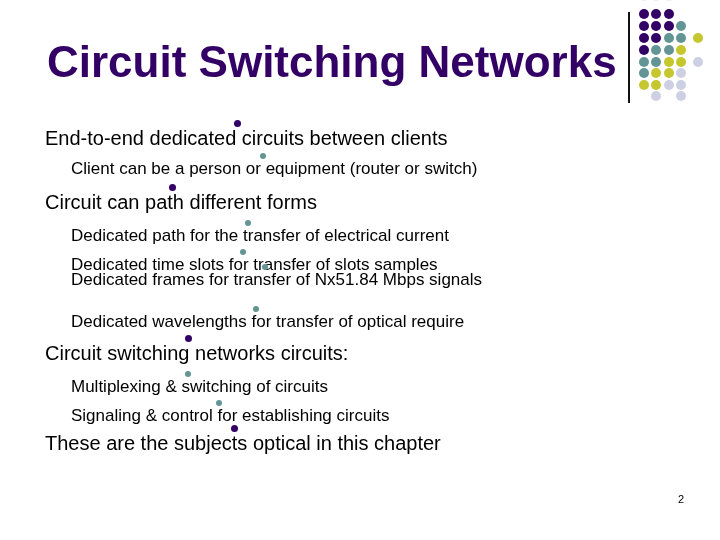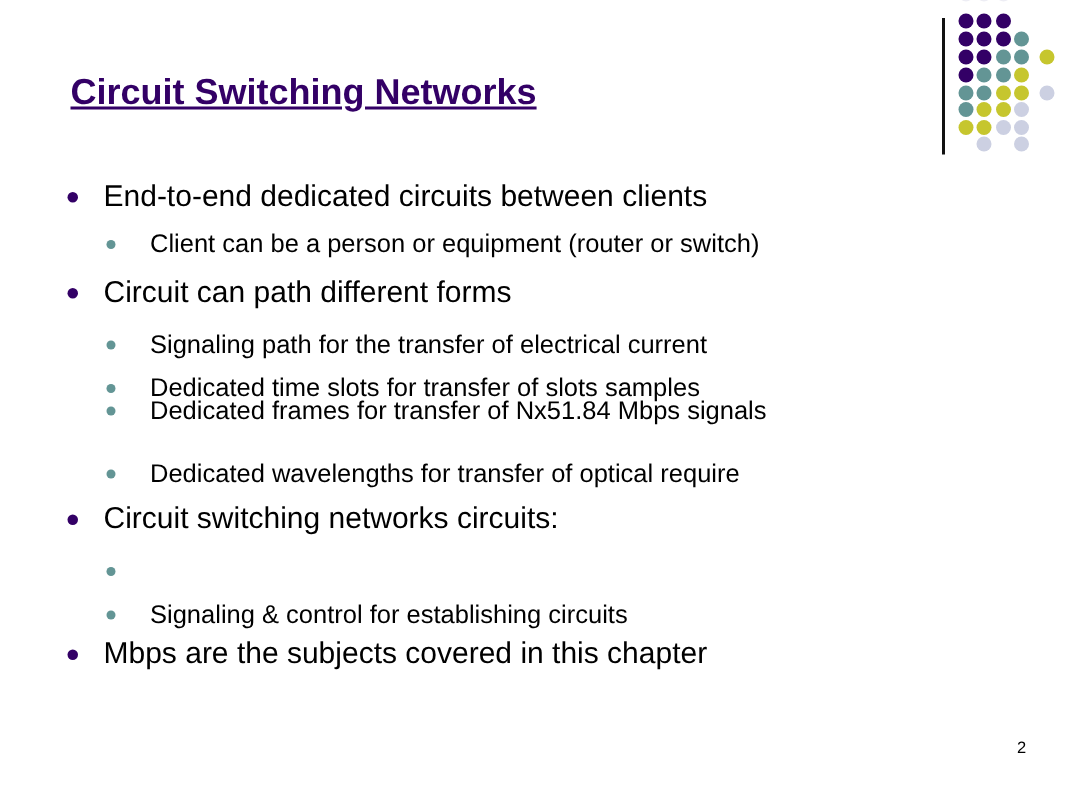--- a/index.html
+++ b/index.html
@@ -17,45 +17,45 @@
   }
   .slide {
     position: absolute; left: 0; top: 0;
     width: 720px; height: 540px;
     background: #ffffff;
   }
   .title {
     position: absolute;
     left: 47px; top: 44px;
     margin: 0;
-    font-size: 24px;
+    font-size: 44px;
     line-height: 36px;
     font-weight: bold;
     color: var(--purple);
     white-space: nowrap;
-    text-decoration: underline;
   }
   .vline {
     position: absolute;
     left: 628px; top: 12px;
     width: 1.5px; height: 91px;
     background: #111111;
   }
   .dots { position: absolute; left: 0; top: 0; width: 720px; height: 540px; pointer-events: none; }
   .dot {
     position: absolute;
     width: 10px; height: 10px;
     border-radius: 50%;
   }
   .line {
     position: absolute;
     display: flex;
     align-items: center;
     white-space: nowrap;
     color: #000000;
+    flex-direction: column;
   }
   .l1 {
     left: 45px;
     font-size: 20px;
     line-height: 22px;
     height: 22px;
   }
   .l1 .bullet {
     flex: none;
     width: 7px; height: 7px;
@@ -141,21 +141,21 @@
       <span class="txt">Client can be a person or equipment (router or switch)</span>
     </div>
 
     <div class="line l1" style="top:184px">
       <span class="bullet"></span>
       <span class="txt">Circuit can path different forms</span>
     </div>
 
     <div class="line l2" style="top:220px">
       <span class="bullet"></span>
-      <span class="txt">Signaling path for the transfer of electrical current</span>
+      <span class="txt">Dedicated path for the transfer of electrical current</span>
     </div>
 
     <div class="line l2" style="top:249px">
       <span class="bullet"></span>
       <span class="txt">Dedicated time slots for transfer of slots samples</span>
     </div>
 
     <div class="line l2" style="top:264px">
       <span class="bullet"></span>
       <span class="txt">Dedicated frames for transfer of Nx51.84 Mbps signals</span>
@@ -166,29 +166,30 @@
       <span class="txt">Dedicated wavelengths for transfer of optical require</span>
     </div>
 
     <div class="line l1" style="top:335px">
       <span class="bullet"></span>
       <span class="txt">Circuit switching networks circuits:</span>
     </div>
 
     <div class="line l2" style="top:371px">
       <span class="bullet"></span>
+      <span class="txt">Multiplexing &amp; switching of circuits</span>
     </div>
 
     <div class="line l2" style="top:400px">
       <span class="bullet"></span>
       <span class="txt">Signaling &amp; control for establishing circuits</span>
     </div>
 
     <div class="line l1" style="top:425px">
       <span class="bullet"></span>
-      <span class="txt">Mbps are the subjects covered in this chapter</span>
+      <span class="txt">These are the subjects optical in this chapter</span>
     </div>
 
   </div>
 
   <div class="pagenum">2</div>
 
 </div>
 
 </body></html>

